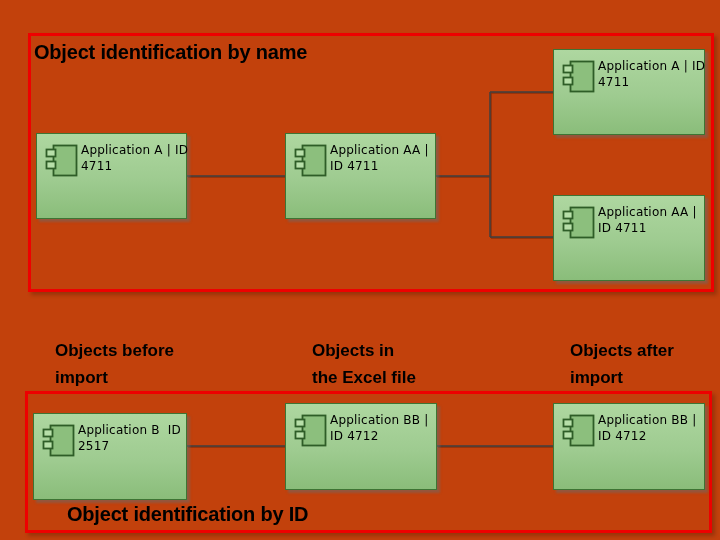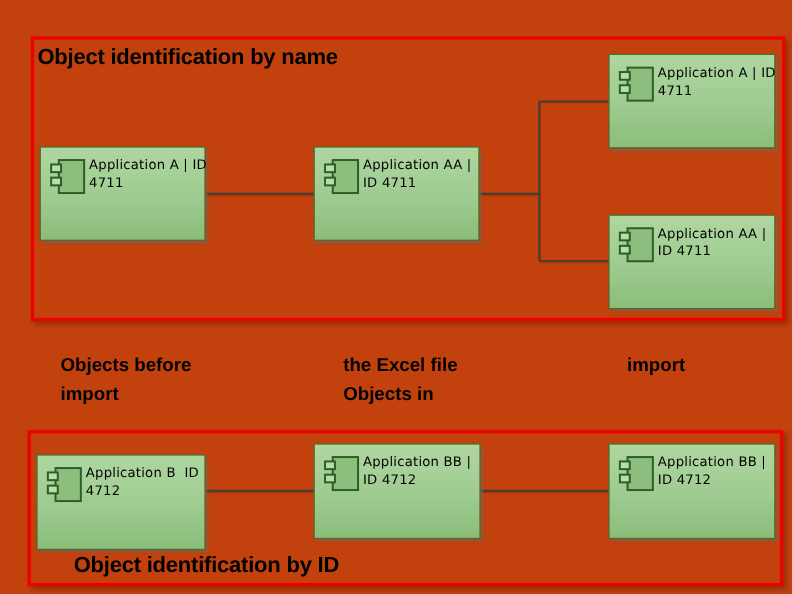--- a/index.html
+++ b/index.html
@@ -41,21 +41,21 @@
   #node-bb1{left:285px;top:403px;width:152px;height:87px;}
   #node-bb2{left:553px;top:403px;width:152px;height:87px;}
   
   #edges{position:absolute;left:0;top:0;width:720px;height:540px;}
   #edges path{
     stroke:#3f3f3f;stroke-width:1.5;fill:none;
     filter:drop-shadow(1.5px 1.5px 0.5px rgba(0,0,0,0.28));
   }
   
   .col-label{
-    position:absolute;font-size:17px;font-weight:bold;color:#000;line-height:27px;
+    position:absolute;font-size:17px;font-weight:bold;color:#000;line-height:27px;margin-top:19px;
   }
   #col-label-before{left:55px;top:318px;}
   #col-label-excel{left:312px;top:318px;}
   #col-label-after{left:570px;top:318px;}
 </style>
 </head>
 <body>
 
 <div id="stage">
 
@@ -123,41 +123,42 @@
       <div class="ln">Application AA |</div>
       <div class="ln">ID 4711</div>
     </span>
   </div>
 
   <div class="col-label" id="col-label-before">
     <div>Objects before</div>
     <div>import</div>
   </div>
   <div class="col-label" id="col-label-excel">
+    <div>Objects in</div>
     <div>the Excel file</div>
-    <div>Objects in</div>
   </div>
   <div class="col-label" id="col-label-after">
+    <div>Objects after</div>
     <div>import</div>
   </div>
 
   <div class="frame" id="frame-by-id"></div>
   <div class="section-title" id="title-by-id">Object identification by ID</div>
 
   <div class="node" id="node-b1">
     <span class="icon">
       <svg width="40" height="40" viewBox="0 0 40 40">
         <rect x="11.5" y="7.5" width="23" height="30" fill="#8cbf7d" stroke="#2e5d27" stroke-width="1.8"></rect>
         <rect x="4.5" y="11.5" width="9" height="7" fill="#b7dfa9" stroke="#2e5d27" stroke-width="1.8"></rect>
         <rect x="4.5" y="23.5" width="9" height="7" fill="#b7dfa9" stroke="#2e5d27" stroke-width="1.8"></rect>
       </svg>
     </span>
     <span class="label">
       <div class="ln">Application B  ID</div>
-      <div class="ln">4712</div>
+      <div class="ln">2517</div>
     </span>
   </div>
 
   <div class="node" id="node-bb1">
     <span class="icon">
       <svg width="40" height="40" viewBox="0 0 40 40">
         <rect x="11.5" y="7.5" width="23" height="30" fill="#8cbf7d" stroke="#2e5d27" stroke-width="1.8"></rect>
         <rect x="4.5" y="11.5" width="9" height="7" fill="#b7dfa9" stroke="#2e5d27" stroke-width="1.8"></rect>
         <rect x="4.5" y="23.5" width="9" height="7" fill="#b7dfa9" stroke="#2e5d27" stroke-width="1.8"></rect>
       </svg>

